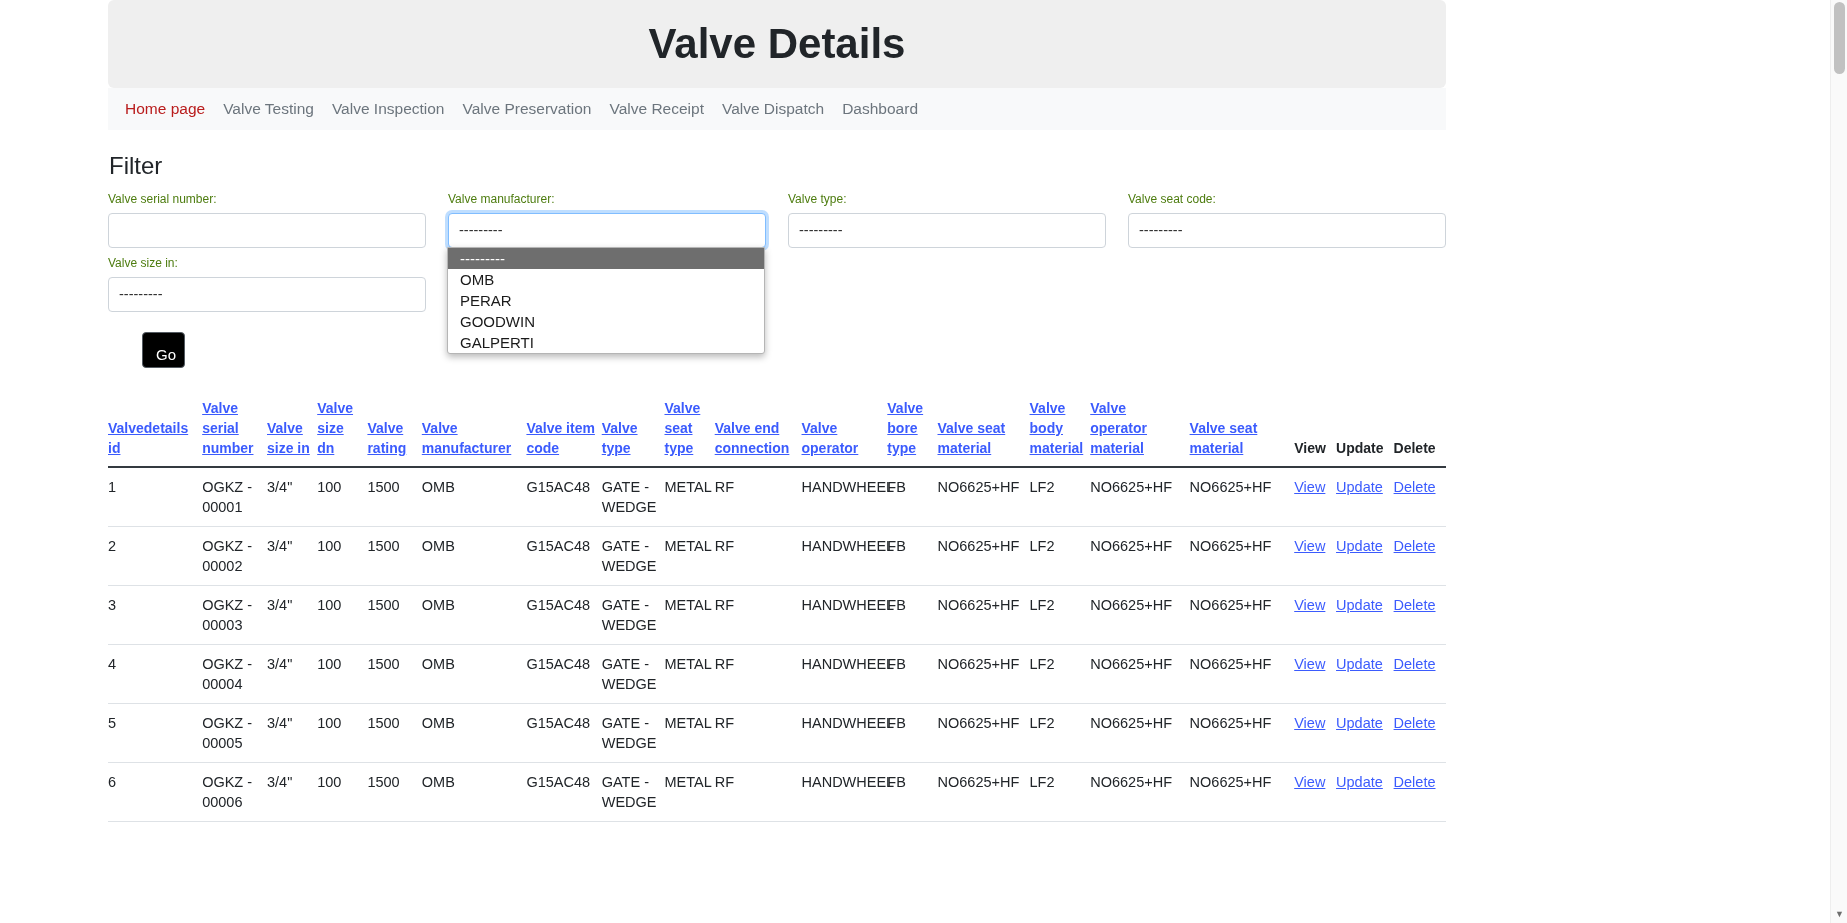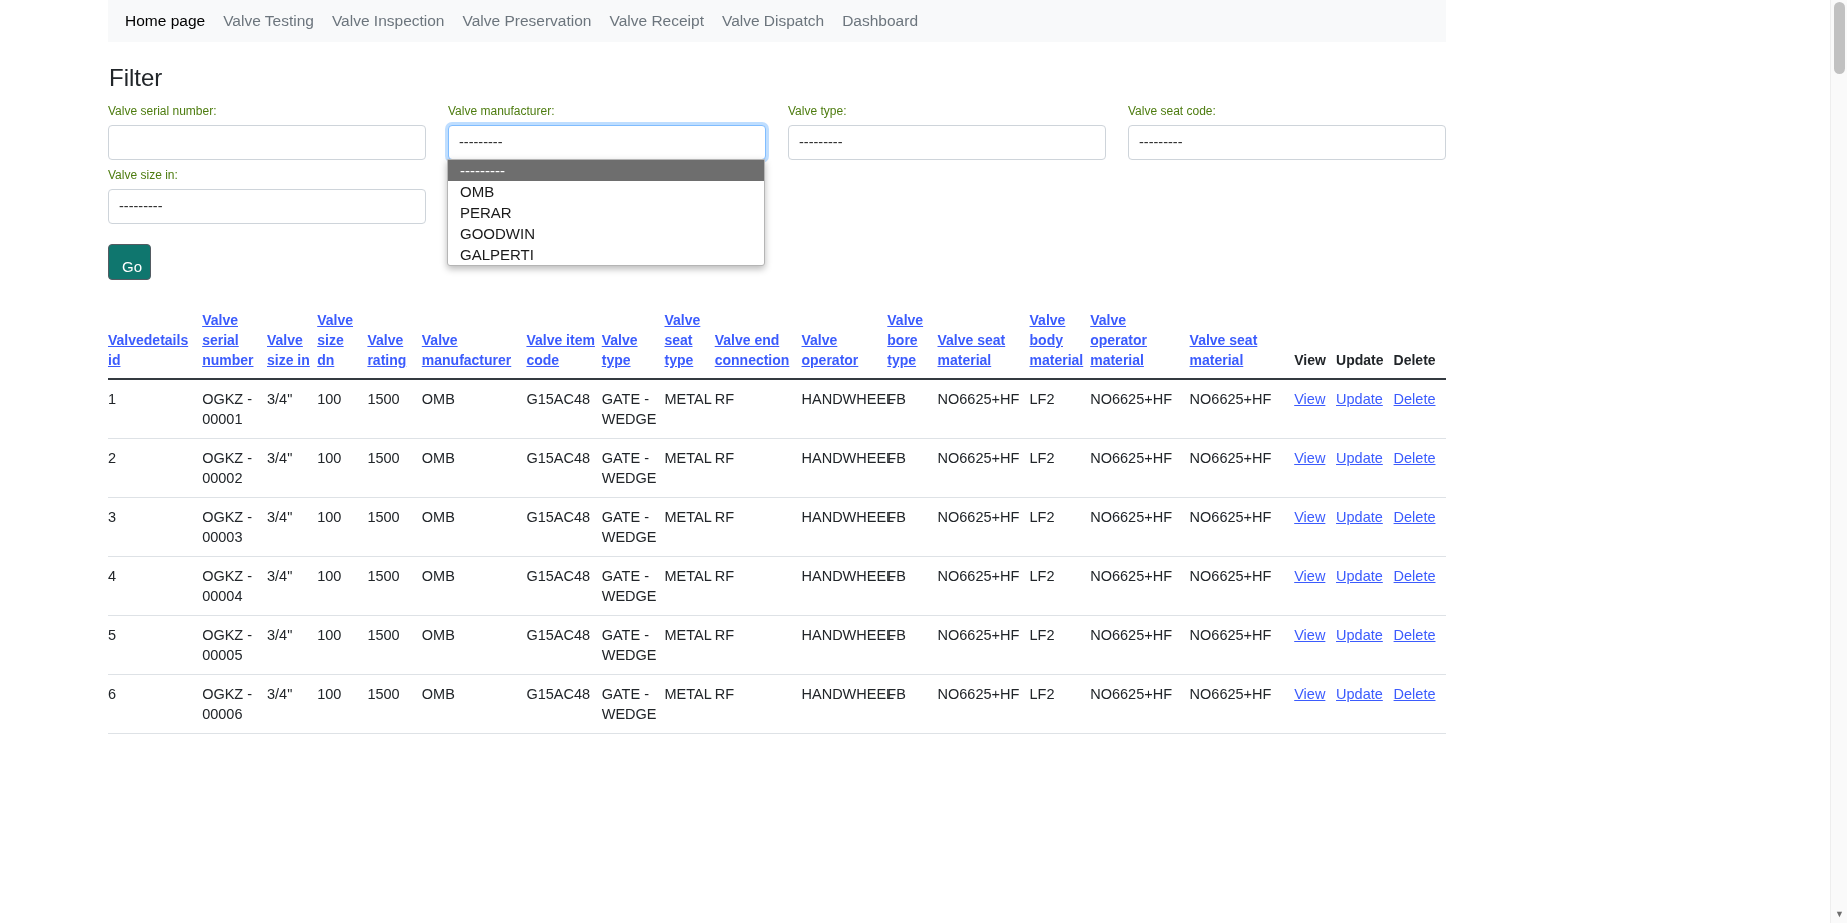--- a/index.html
+++ b/index.html
@@ -66,21 +66,21 @@
     gap: 0px;
   }
   .nav-link {
     font-size: 15.5px;
     color: #6c757d;
     text-decoration: none;
     padding: 0 9px;
     white-space: nowrap;
     cursor: pointer;
   }
-  .nav-link.active { color: #000000; }
+  .nav-link.active { color: #b91c1c; }
 
   
   .filter-title {
     margin: 22px 0 10px 1px;
     font-size: 24px;
     font-weight: 400;
     color: #212529;
   }
   .filter-grid {
     display: flex;
@@ -142,28 +142,29 @@
   }
   .dd-option.selected {
     background: #6e6e6e;
     color: #ffffff;
   }
 
   
   .go-btn {
     margin-top: 14px;
     width: 43px; height: 36px;
-    background: #0f766e;
+    background: #000000;
     border: 1px solid #545b62;
     border-radius: 4px;
     color: #ffffff;
     font-size: 15px;
     font-family: "Liberation Sans", sans-serif;
     cursor: pointer;
     padding: 13px;
+    margin-left: 34px;
   }
 
   
   table.vtable {
     margin-top: 22px;
     width: 1338px;
     border-collapse: collapse;
     table-layout: fixed;
   }
   table.vtable thead th {
@@ -204,20 +205,23 @@
   .c16{width:40px;} .c17{width:55px;} .c18{width:50px;}
 </style>
 </head>
 <body>
 
 <div class="page">
 
   <div class="content">
 
     
+    <div class="jumbotron">
+      <h1>Valve Details</h1>
+    </div>
 
     
     <div class="navbar" id="navbar">
         <a class="nav-link active">Home page</a>
         <a class="nav-link">Valve Testing</a>
         <a class="nav-link">Valve Inspection</a>
         <a class="nav-link">Valve Preservation</a>
         <a class="nav-link">Valve Receipt</a>
         <a class="nav-link">Valve Dispatch</a>
         <a class="nav-link">Dashboard</a>

